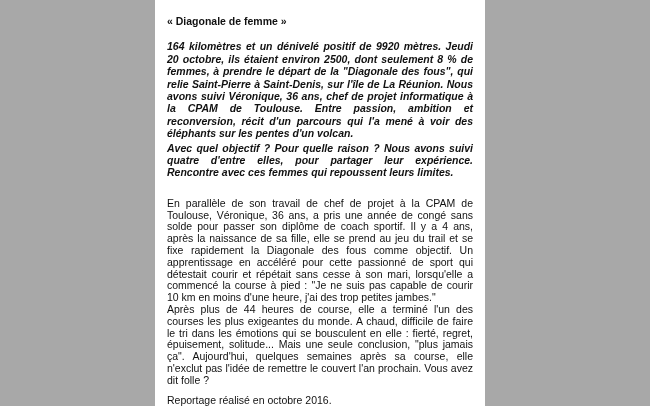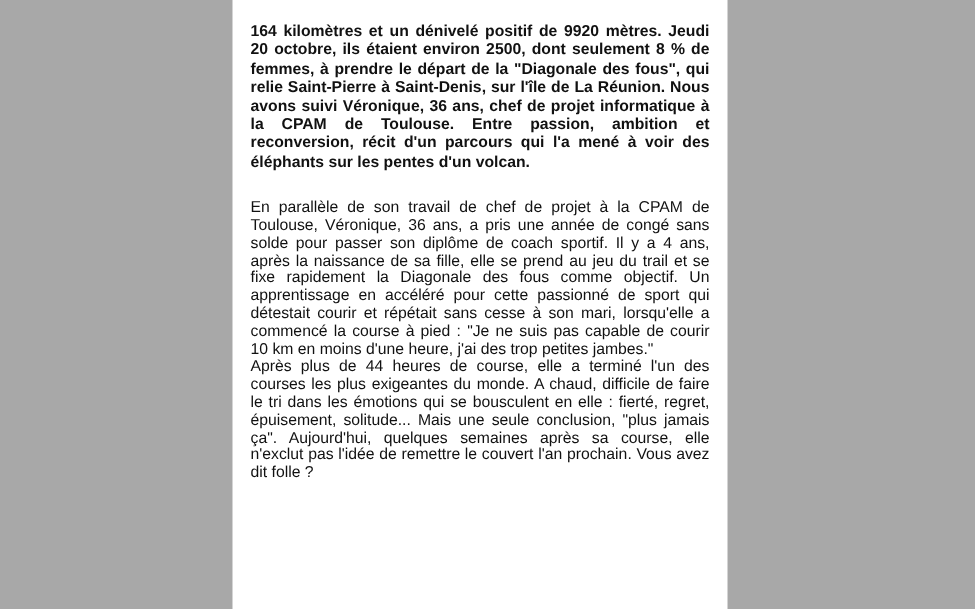--- a/index.html
+++ b/index.html
@@ -30,20 +30,21 @@
   .title {
     font-size: 10.5px;
     line-height: 12.4px;
     font-weight: bold;
     margin: 0 0 13px 0;
   }
   .lead {
     font-size: 10.5px;
     line-height: 12.4px;
     font-weight: bold;
+    font-style: italic;
     text-align: justify;
     margin: 0;
   }
   .lead + .lead {
     margin-top: 2px;
   }
   .body-text {
     font-size: 10.5px;
     line-height: 11.8px;
     text-align: justify;
@@ -56,22 +57,25 @@
     font-size: 10.5px;
     line-height: 11.8px;
     margin: 8px 0 0 0;
   }
 </style>
 </head>
 <body>
 
 <div class="viewport">
   <div class="sheet">
+    <p class="title">« Diagonale de femme »</p>
 
     <p class="lead">164 kilomètres et un dénivelé positif de 9920 mètres. Jeudi 20 octobre, ils étaient environ 2500, dont seulement 8 % de femmes, à prendre le départ de la "Diagonale des fous", qui relie Saint-Pierre à Saint-Denis, sur l'île de La Réunion. Nous avons suivi Véronique, 36 ans, chef de projet informatique à la CPAM de Toulouse. Entre passion, ambition et reconversion, récit d'un parcours qui l'a mené à voir des éléphants sur les pentes d'un volcan.</p>
 
+    <p class="lead">Avec quel objectif ? Pour quelle raison ? Nous avons suivi quatre d'entre elles, pour partager leur expérience. Rencontre avec ces femmes qui repoussent leurs limites.</p>
 
     <p class="body-text first">En parallèle de son travail de chef de projet à la CPAM de Toulouse, Véronique, 36 ans, a pris une année de congé sans solde pour passer son diplôme de coach sportif. Il y a 4 ans, après la naissance de sa fille, elle se prend au jeu du trail et se fixe rapidement la Diagonale des fous comme objectif. Un apprentissage en accéléré pour cette passionné de sport qui détestait courir et répétait sans cesse à son mari, lorsqu'elle a commencé la course à pied : "Je ne suis pas capable de courir 10 km en moins d'une heure, j'ai des trop petites jambes."</p>
 
     <p class="body-text">Après plus de 44 heures de course, elle a terminé l'un des courses les plus exigeantes du monde. A chaud, difficile de faire le tri dans les émotions qui se bousculent en elle : fierté, regret, épuisement, solitude... Mais une seule conclusion, "plus jamais ça". Aujourd'hui, quelques semaines après sa course, elle n'exclut pas l'idée de remettre le couvert l'an prochain. Vous avez dit folle ?</p>
 
+    <p class="footer-note">Reportage réalisé en octobre 2016.</p>
   </div>
 </div>
 
 </body></html>

